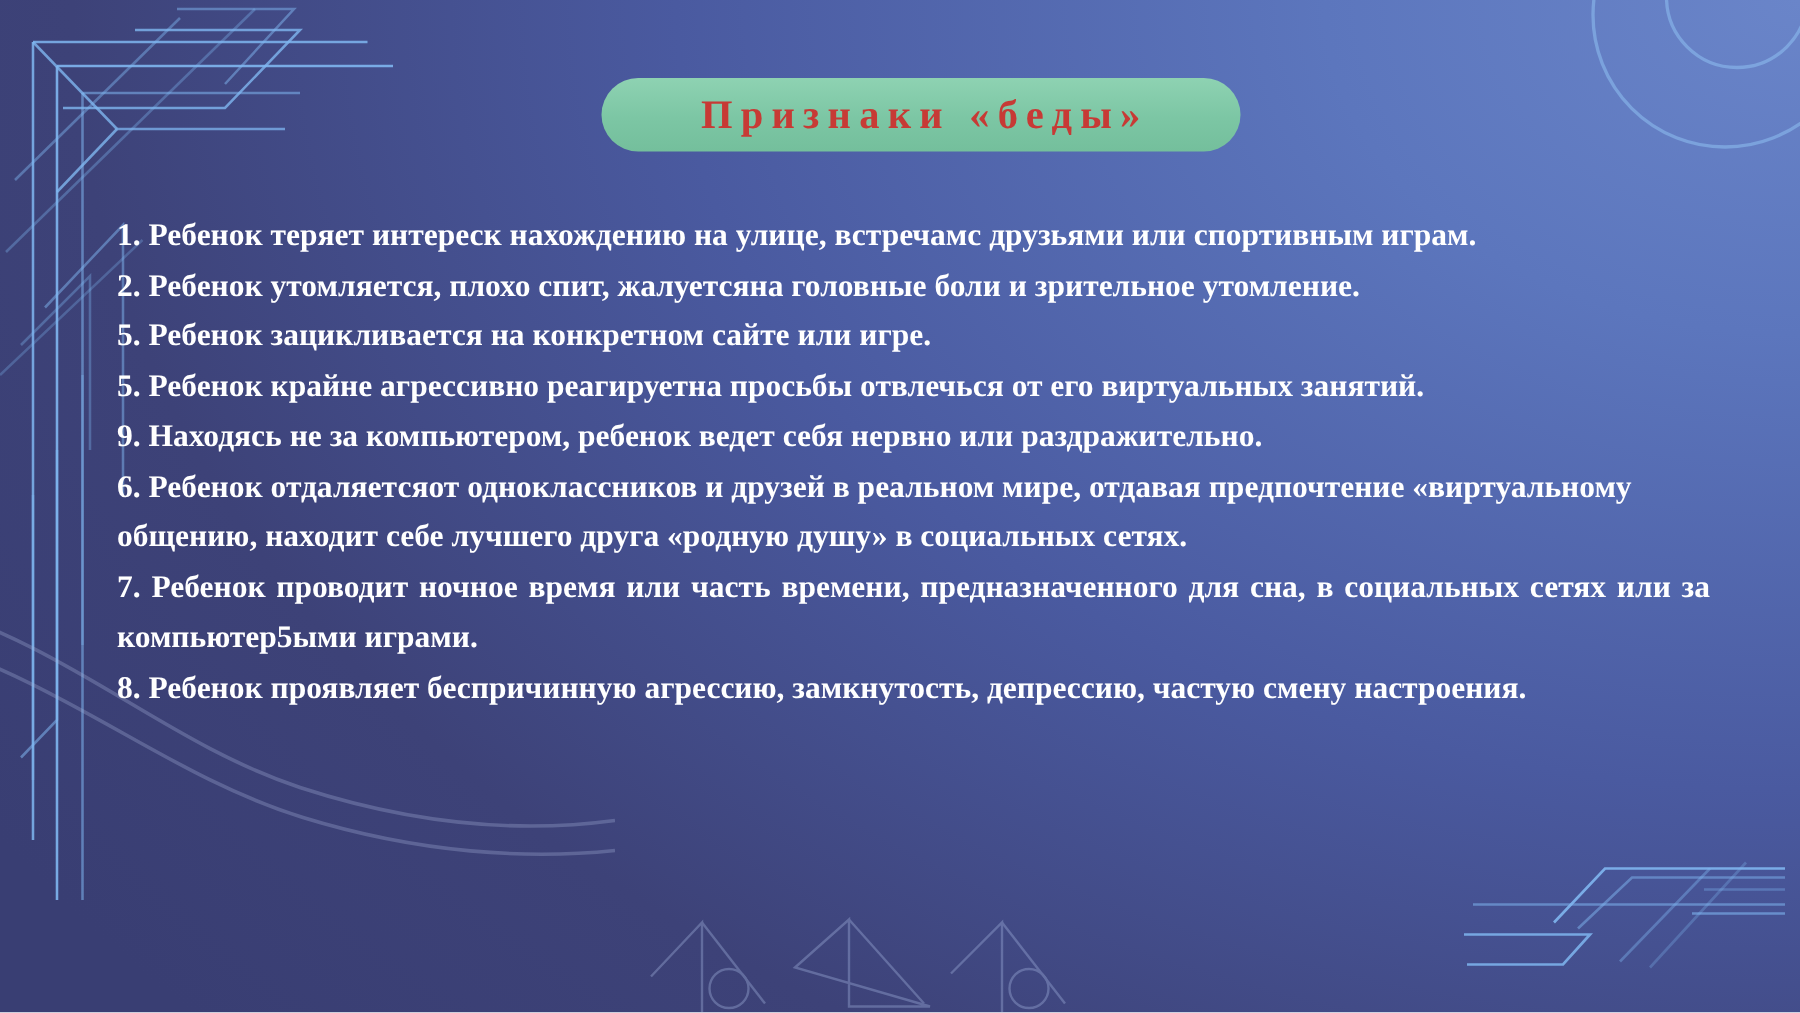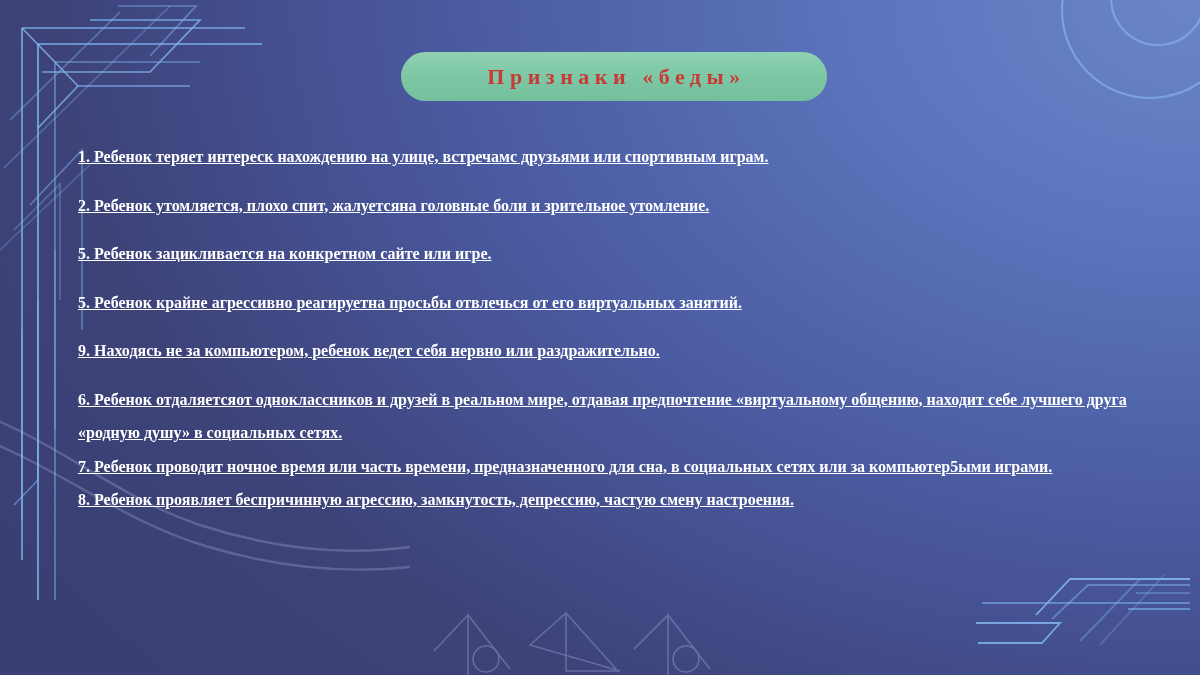--- a/index.html
+++ b/index.html
@@ -34,45 +34,44 @@
     position:absolute;
     left:401px; top:52px;
     width:426px; height:49px;
     background:linear-gradient(180deg,#8ed2b2 0%,#7cc6a4 55%,#74bf9c 100%);
     border-radius:26px;
     display:flex; align-items:center; justify-content:center;
   }
   #title-text {
     font-family:"Liberation Serif","DejaVu Serif",serif;
     font-weight:bold;
-    font-size:22px;
+    font-size:27px;
     letter-spacing:5.5px;
     color:#c73a35;
     white-space:nowrap;
     text-indent:5px;
   }
 
   
   #body-block {
     position:absolute;
     left:78px; top:140px;
     width:1062px;
     color:#ffffff;
     font-family:"Liberation Serif","DejaVu Serif",serif;
     font-weight:bold;
-    font-size:16px;
+    font-size:21px;
     line-height:33.5px;
-    text-decoration:underline;
   }
   .para {
     margin:0;
     text-align:justify;
     text-justify:inter-word;
   }
-  .para.nojust { text-align:left;margin-top:15px; }
+  .para.nojust { text-align:left; }
 </style>
 </head>
 <body>
 
 <div id="slide">
 
   <svg class="deco" id="deco-corner-tl" viewBox="0 0 270 600">
     <g fill="none" stroke="#7fb6f0" stroke-width="1.7">
       <path d="M22 28 L245 28" opacity="0.85"></path>
       <path d="M22 28 L22 560" opacity="0.85"></path>

